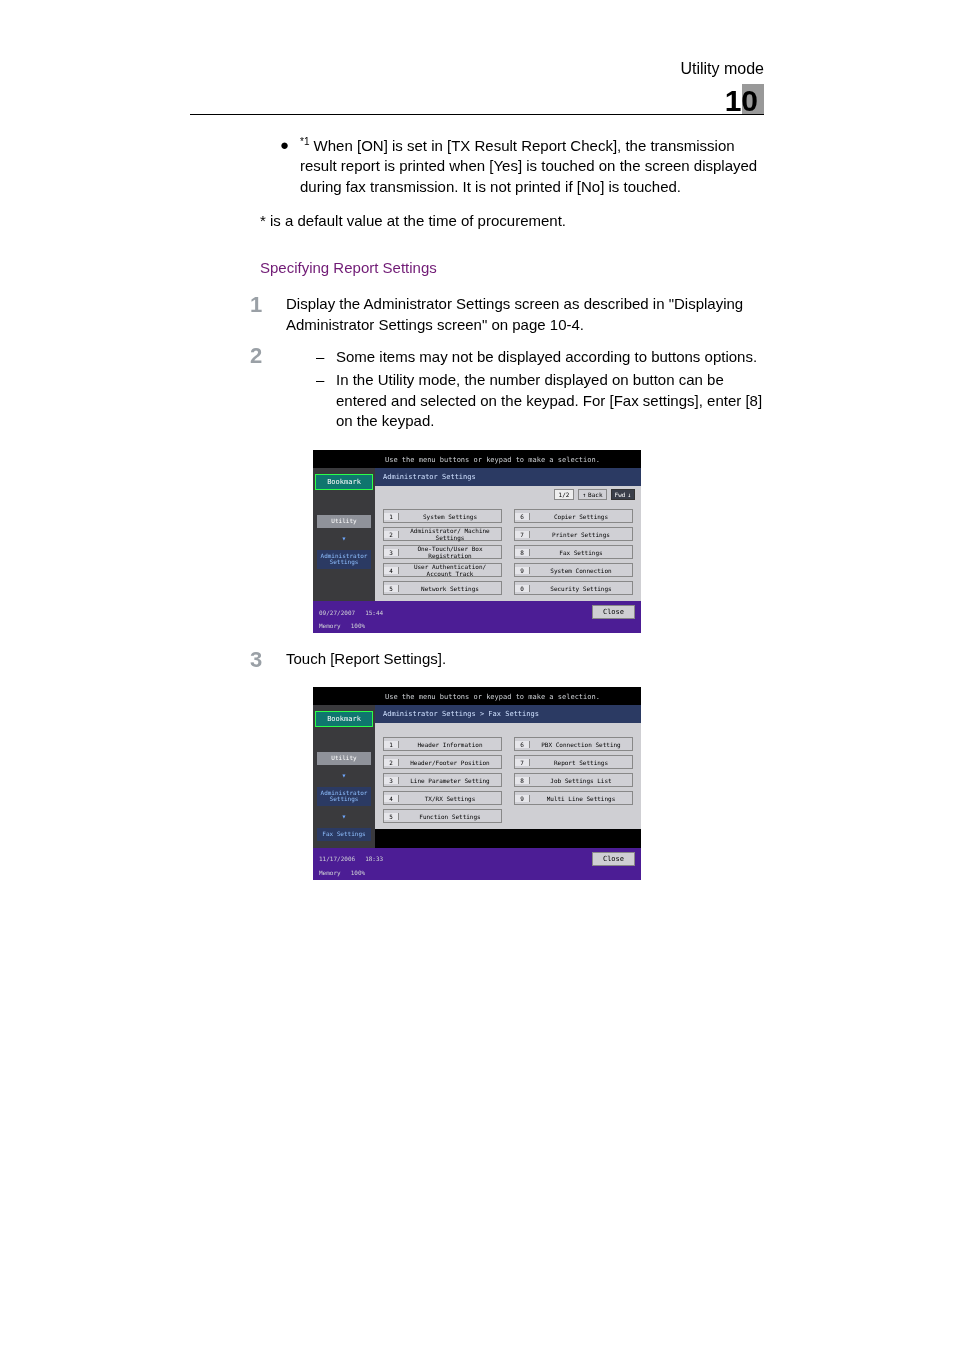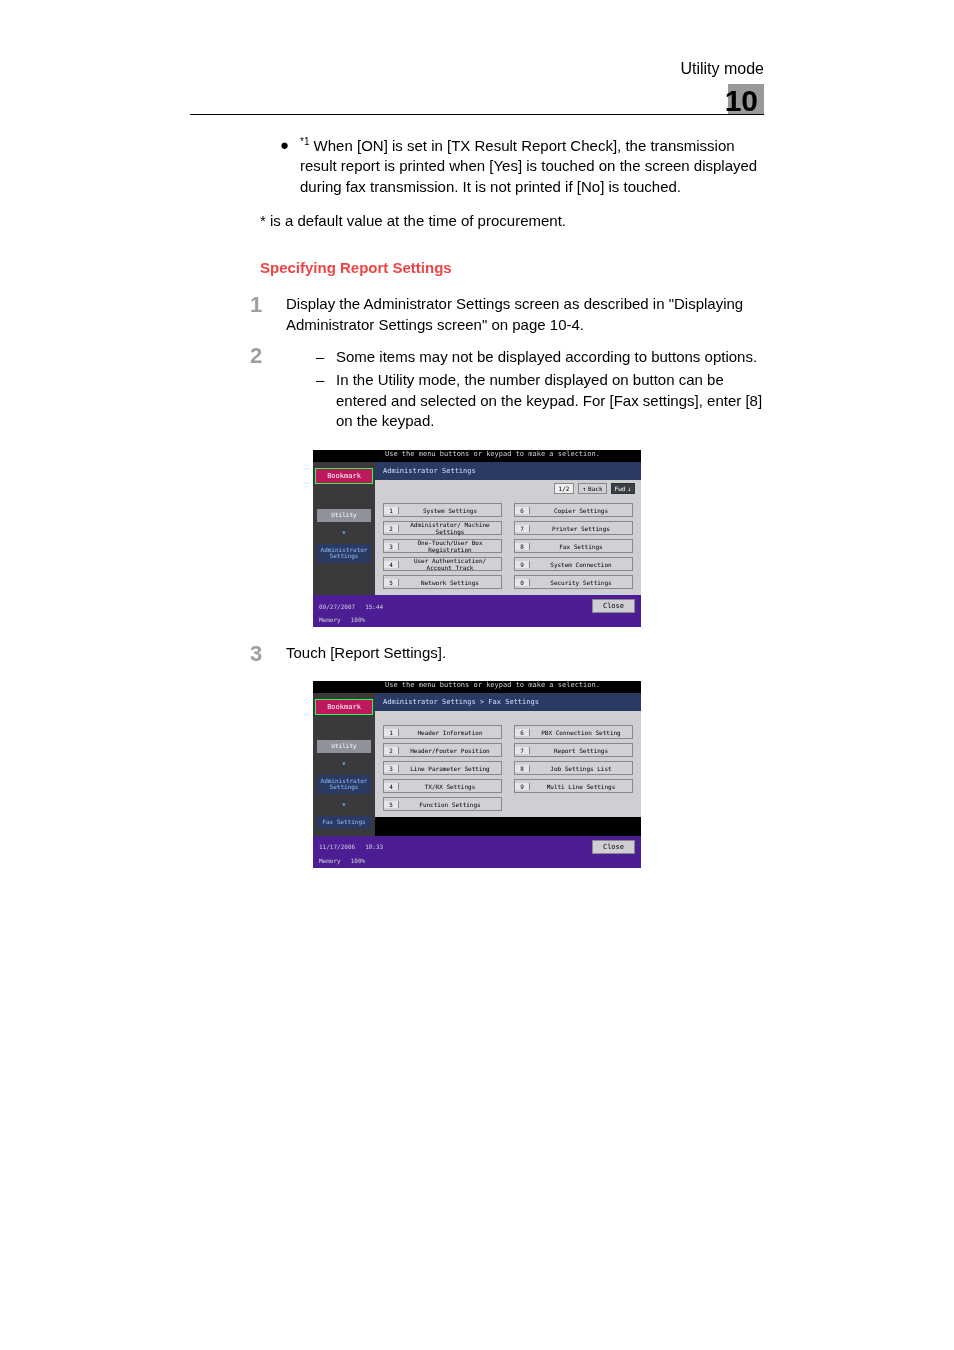--- a/index.html
+++ b/index.html
@@ -1,40 +1,40 @@
 <!DOCTYPE html>
 <html><head>
 <meta charset="utf-8">
 <style>
   html,body{margin:0;padding:0;background:#fff;font-family:Arial,Helvetica,sans-serif;color:#000;}
   .page{width:954px;height:1350px;margin:0 auto;position:relative;box-sizing:border-box;padding:60px 0 0 0;}
   .content{padding:0 190px 0 190px;}
   .runhead{display:flex;align-items:flex-end;border-bottom:1.5px solid #000;margin:0 190px 20px 190px;padding-bottom:2px;flex-direction:column;}
   .runhead .title{flex:1;font-size:16px;}
   .runhead .chapno{position:relative;bottom:-6px;}
-  .chapno .box{display:inline-block;background:#999;width:36px;height:30px;position:relative;}
+  .chapno .box{display:inline-block;background:#999;width:22px;height:30px;position:relative;}
   .chapno .num{position:absolute;right:6px;bottom:-4px;font-size:30px;font-weight:bold;color:#000;}
   .bul{margin:8px 0 8px 90px;font-size:15px;line-height:1.35;display:flex;}
   .bul .dot{width:20px;flex:none;}
   .bul .txt{flex:1;}
   .sup{font-size:10px;vertical-align:super;}
   .note{margin:14px 0 0 70px;font-size:15px;line-height:1.35;}
-  .h3{margin:28px 0 18px 70px;font-weight:bold;color:#ef4444;font-size:15px;}
+  .h3{margin:28px 0 18px 70px;font-weight:normal;color:#701a75;font-size:15px;}
   .step{display:flex;margin:10px 0 6px 60px;font-size:15px;line-height:1.38;}
   .step .n{width:36px;flex:none;font-size:22px;font-weight:bold;color:#9aa0a6;line-height:1;}
   .step .body{flex:1;}
   .dash{display:flex;margin:2px 0 2px 30px;}
   .dash .d{width:20px;flex:none;}
   .dash .t{flex:1;}
   .screenshot{margin:16px auto 16px auto;width:328px;background:#000;color:#cfd2d6;font-family:"Lucida Console",Monaco,monospace;font-size:7px;box-sizing:border-box;position:relative;}
-  .ss-top{background:#000;color:#cfd2d6;padding:0 8px 4px 8px;font-size:7px;}
+  .ss-top{background:#000;color:#cfd2d6;padding:6px 8px 4px 8px;font-size:7px;}
   .ss-row{display:flex;}
   .ss-side{width:62px;background:#3a3a3d;display:flex;flex-direction:column;align-items:center;padding:6px 0 6px 0;gap:6px;}
   .ss-main{flex:1;display:flex;flex-direction:column;}
-  .bm{background:#be185d;color:#fff;border:1px solid #2cff4a;padding:3px 4px;width:48px;text-align:center;font-size:7px;}
+  .bm{background:#0f766e;color:#fff;border:1px solid #2cff4a;padding:3px 4px;width:48px;text-align:center;font-size:7px;}
   .sbtn{background:#8f929a;color:#fff;border:1px solid #3a3a3d;padding:3px 2px;width:50px;text-align:center;font-size:6px;line-height:1.1;}
   .sbtn.dark{background:#2b3a63;color:#8fbfff;}
   .arrow{color:#6fa8ff;font-size:8px;text-align:center;line-height:1;}
   .blubar{background:#2b3a63;color:#cfe0ff;padding:5px 8px;font-size:7px;}
   .navrow{display:flex;justify-content:flex-end;align-items:center;gap:4px;background:#cfcfd3;padding:3px 6px;}
   .pg{background:#eee;color:#000;border:1px solid #888;padding:1px 4px;font-size:6px;}
   .nbtn{background:#d0d0d5;border:1px solid #888;color:#000;padding:1px 3px;font-size:6px;display:inline-flex;align-items:center;gap:2px;}
   .nbtn.dark{background:#3a3f4a;color:#fff;border-color:#333;}
   .grid{background:#cfcfd3;padding:6px 8px 6px 8px;display:grid;grid-template-columns:1fr 1fr;gap:4px 12px;}
   .gbtn{display:flex;align-items:center;background:#d0d0d5;border:1px solid #888;color:#000;font-size:6px;height:14px;box-sizing:border-box;}

